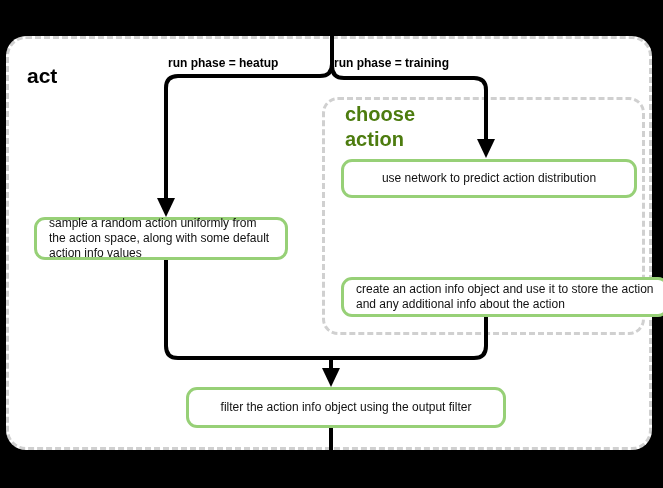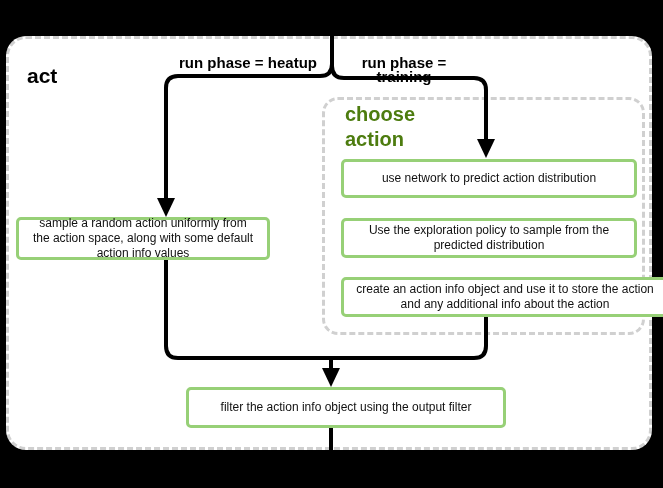--- a/index.html
+++ b/index.html
@@ -28,24 +28,24 @@
   .diagram-title {
     position: absolute;
     left: 27px;
     top: 64px;
     font-size: 21px;
     font-weight: bold;
     color: #000;
   }
   .edge-label {
     position: absolute;
-    font-size: 15px;
+    font-size: 12px;
     font-weight: bold;
     color: #000;
-    text-align: center;
+    text-align: left;
     line-height: 14px;
   }
   .edge-label.heatup { left: 168px; top: 56px; width: 160px; }
   .edge-label.training { left: 334px; top: 56px; width: 140px; }
   .group-box {
     position: absolute;
     left: 322px;
     top: 97px;
     width: 317px;
     height: 232px;
@@ -73,31 +73,30 @@
     stroke: var(--line, #000);
     stroke-width: 4;
     fill: none;
   }
   .arrowhead { fill: var(--line, #000); stroke: none; }
   .node {
     position: absolute;
     box-sizing: border-box;
     background: #fff;
     border: 3px solid var(--node-border, #97d077);
-    border-radius: 5px;
+    border-radius: 11px;
     display: flex;
     align-items: center;
     justify-content: center;
-    text-align: center;
     font-size: 12px;
     line-height: 15px;
     color: #111;
     padding: 2px 12px;
   }
-  .node.sample  { left: 16px;  top: 217px; width: 254px; height: 43px; }
+  .node.sample  { left: 34px;  top: 217px; width: 254px; height: 43px; }
   .node.predict { left: 341px; top: 159px; width: 296px; height: 39px; }
   .node.explore { left: 341px; top: 218px; width: 296px; height: 40px; }
   .node.create  { left: 341px; top: 277px; width: 328px; height: 40px; }
   .node.filter  { left: 186px; top: 387px; width: 320px; height: 41px; }
 </style>
 </head>
 <body>
 
 <div id="screen">
 
@@ -122,19 +121,18 @@
   <div class="edge-label heatup">run phase = heatup</div>
 
   <div class="edge-label training">run phase = training</div>
 
   <div class="group-title">choose action</div>
 
   <div class="node sample">sample a random action uniformly from the action space, along with some default action info values</div>
 
   <div class="node predict">use network to predict action distribution</div>
 
-  <div class="node explore">Use the exploration policy to sample from the predicted distribution</div>
 
   <div class="node create">create an action info object and use it to store the action and any additional info about the action</div>
 
   <div class="node filter">filter the action info object using the output filter</div>
 
 </div>
 
 </body></html>

